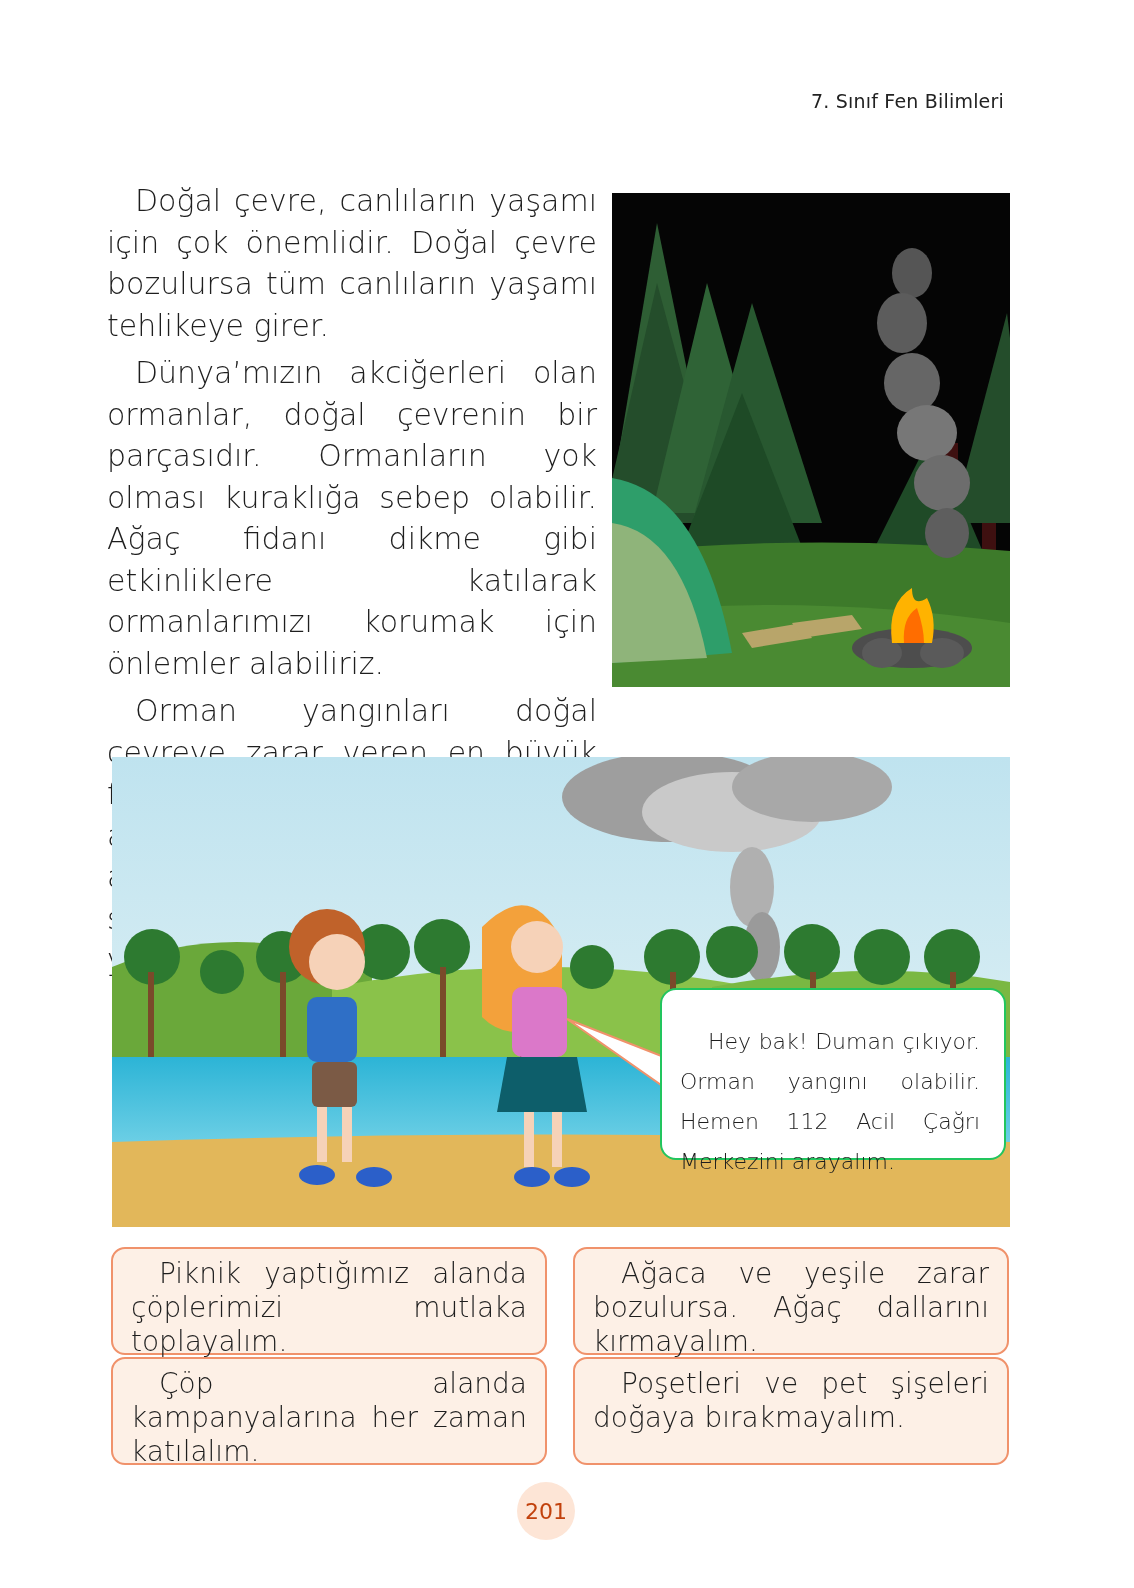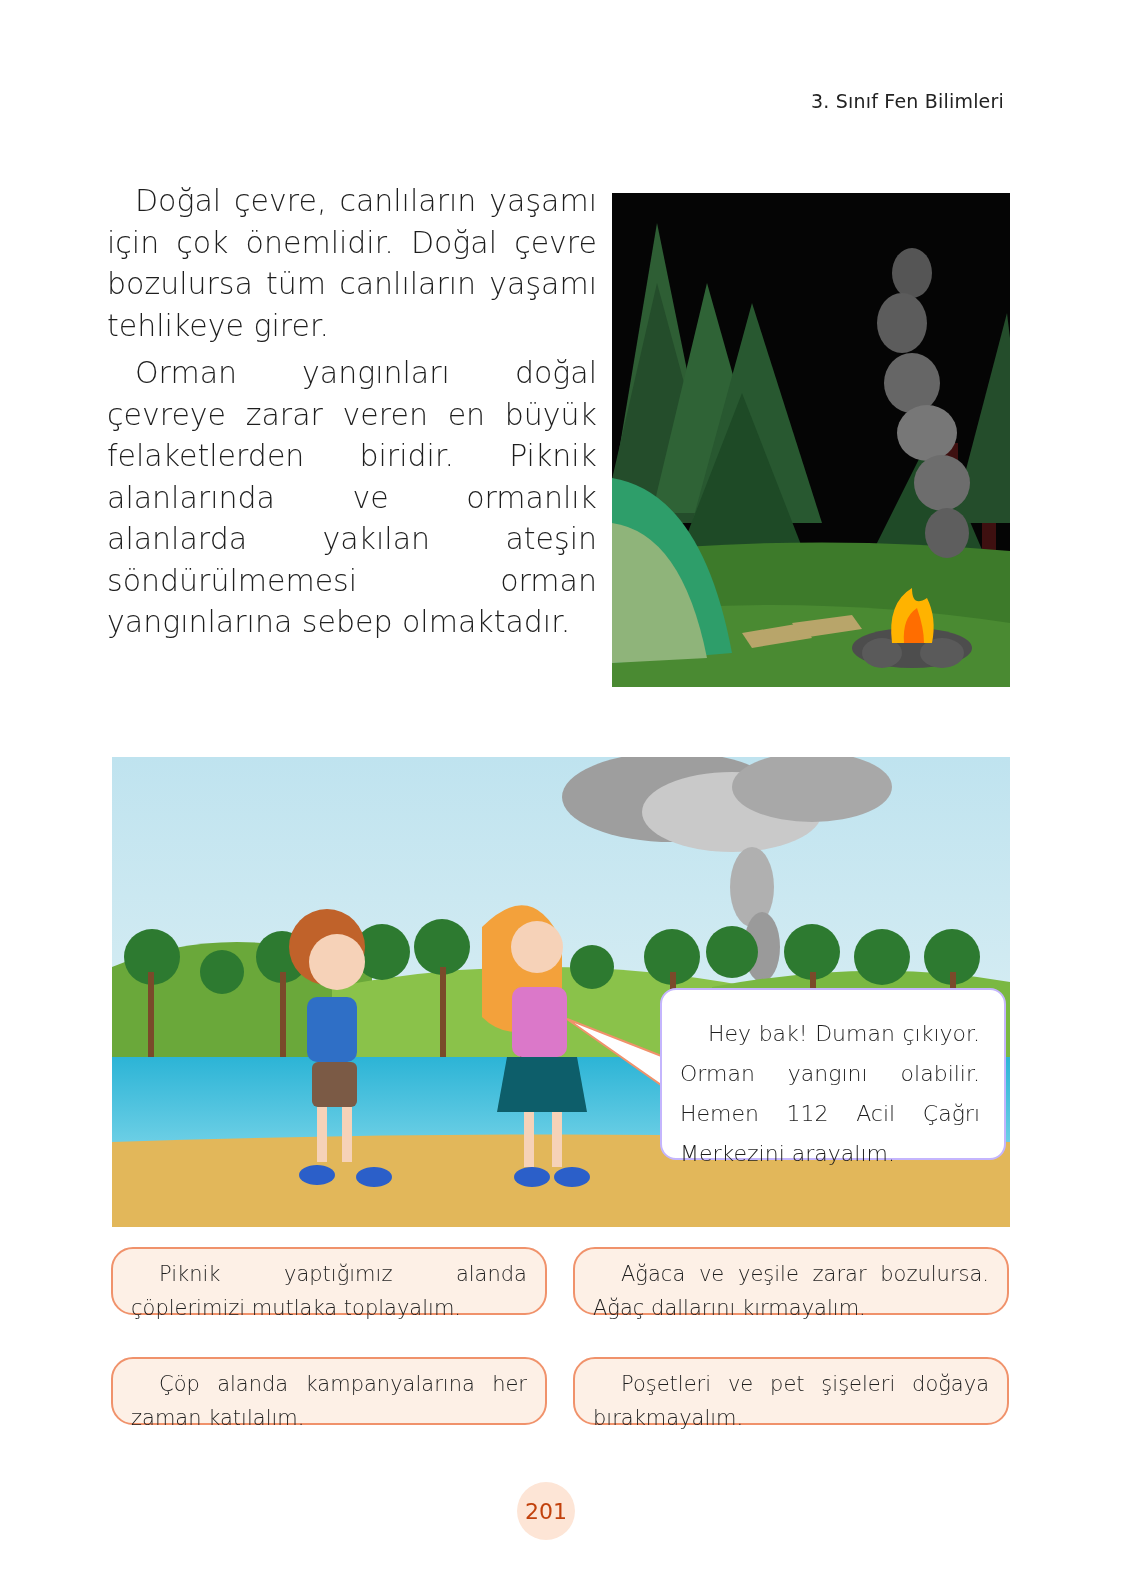--- a/index.html
+++ b/index.html
@@ -6,39 +6,40 @@
     body { width: 1134px; height: 1588px; position: relative; overflow: hidden;
       font-family: "DejaVu Sans", sans-serif; color: #1e1e1e; }
     .header-title { position: absolute; right: 130px; top: 90px; font-size: 19px; color: #222; letter-spacing: 0.2px; }
     .body-text { position: absolute; left: 107px; top: 180px; width: 490px; font-size: 30px; line-height: 41.5px; font-weight: 300; color: #1e1e1e; }
     .body-text p { margin: 0 0 6px 0; text-indent: 28px; text-align: justify; }
     .body-text p.last { }
 
     .camp-scene { position: absolute; left: 612px; top: 193px; width: 398px; height: 494px; background: #050505; overflow: hidden; }
     .park-scene { position: absolute; left: 112px; top: 757px; width: 898px; height: 470px; overflow: hidden; }
 
-    .speech-bubble { position: absolute; left: 660px; top: 988px; width: 346px; height: 172px; background: #fff; border: 2px solid #c4b5fd; border-radius: 16px; box-sizing: border-box; padding: 24px 24px 0 18px; font-size: 22px; line-height: 40px; font-weight: 300; }
+    .speech-bubble { position: absolute; left: 660px; top: 988px; width: 346px; height: 172px; background: #fff; border: 2px solid #22c55e; border-radius: 16px; box-sizing: border-box; padding: 32px 24px 0 18px; font-size: 22px; line-height: 40px; font-weight: 300; }
     .speech-bubble p { margin: 0; text-indent: 28px; text-align: justify; }
 
-    .tip-box { position: absolute; width: 436px; height: 68px; background: #fdf0e6; border: 2.5px solid #f0926b; border-radius: 22px; box-sizing: border-box; padding: 8px 18px 0 18px; font-size: 21px; line-height: 34px; font-weight: 300; }
+    .tip-box { position: absolute; width: 436px; height: 108px; background: #fdf0e6; border: 2.5px solid #f0926b; border-radius: 14px; box-sizing: border-box; padding: 8px 18px 0 18px; font-size: 28px; line-height: 34px; font-weight: 300; }
     .tip-box p { margin: 0; text-indent: 28px; text-align: justify; }
     .tip-1 { left: 111px; top: 1247px; }
     .tip-2 { left: 573px; top: 1247px; }
     .tip-3 { left: 111px; top: 1357px; }
     .tip-4 { left: 573px; top: 1357px; }
 
     .page-number { position: absolute; left: 517px; top: 1482px; width: 58px; height: 58px; border-radius: 50%; background: #fde5d6; display: flex; align-items: center; justify-content: center; font-size: 22px; color: #c2410c; }
   </style>
 </head>
 <body>
 
-<div class="header-title">3. Sınıf Fen Bilimleri</div>
+<div class="header-title">7. Sınıf Fen Bilimleri</div>
 
 <div class="body-text">
   <p>Doğal çevre, canlıların yaşamı için çok önemlidir. Doğal çevre bozulursa tüm canlıların yaşamı tehlikeye girer.</p>
+  <p>Dünya’mızın akciğerleri olan ormanlar, doğal çevrenin bir parçasıdır. Ormanların yok olması kuraklığa sebep olabilir. Ağaç fidanı dikme gibi etkinliklere katılarak ormanlarımızı korumak için önlemler alabiliriz.</p>
   <p class="last">Orman yangınları doğal çevreye zarar veren en büyük felaketlerden biridir. Piknik alanlarında ve ormanlık alanlarda yakılan ateşin söndürülmemesi orman yangınlarına sebep olmaktadır.</p>
 </div>
 
 <div class="camp-scene">
   <svg width="398" height="494" viewBox="0 0 398 494">
     <rect width="398" height="494" fill="#050505"></rect>
 
     <rect x="55" y="230" width="14" height="150" fill="#4a1414"></rect>
     <rect x="95" y="250" width="12" height="130" fill="#3e1010"></rect>
     <rect x="135" y="260" width="12" height="120" fill="#4a1414"></rect>

